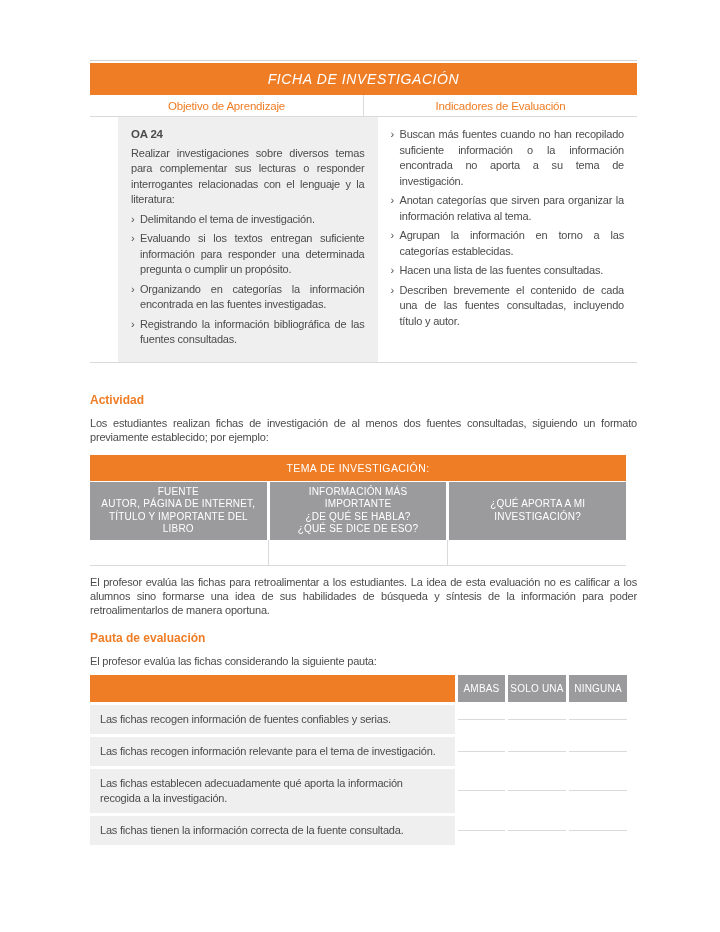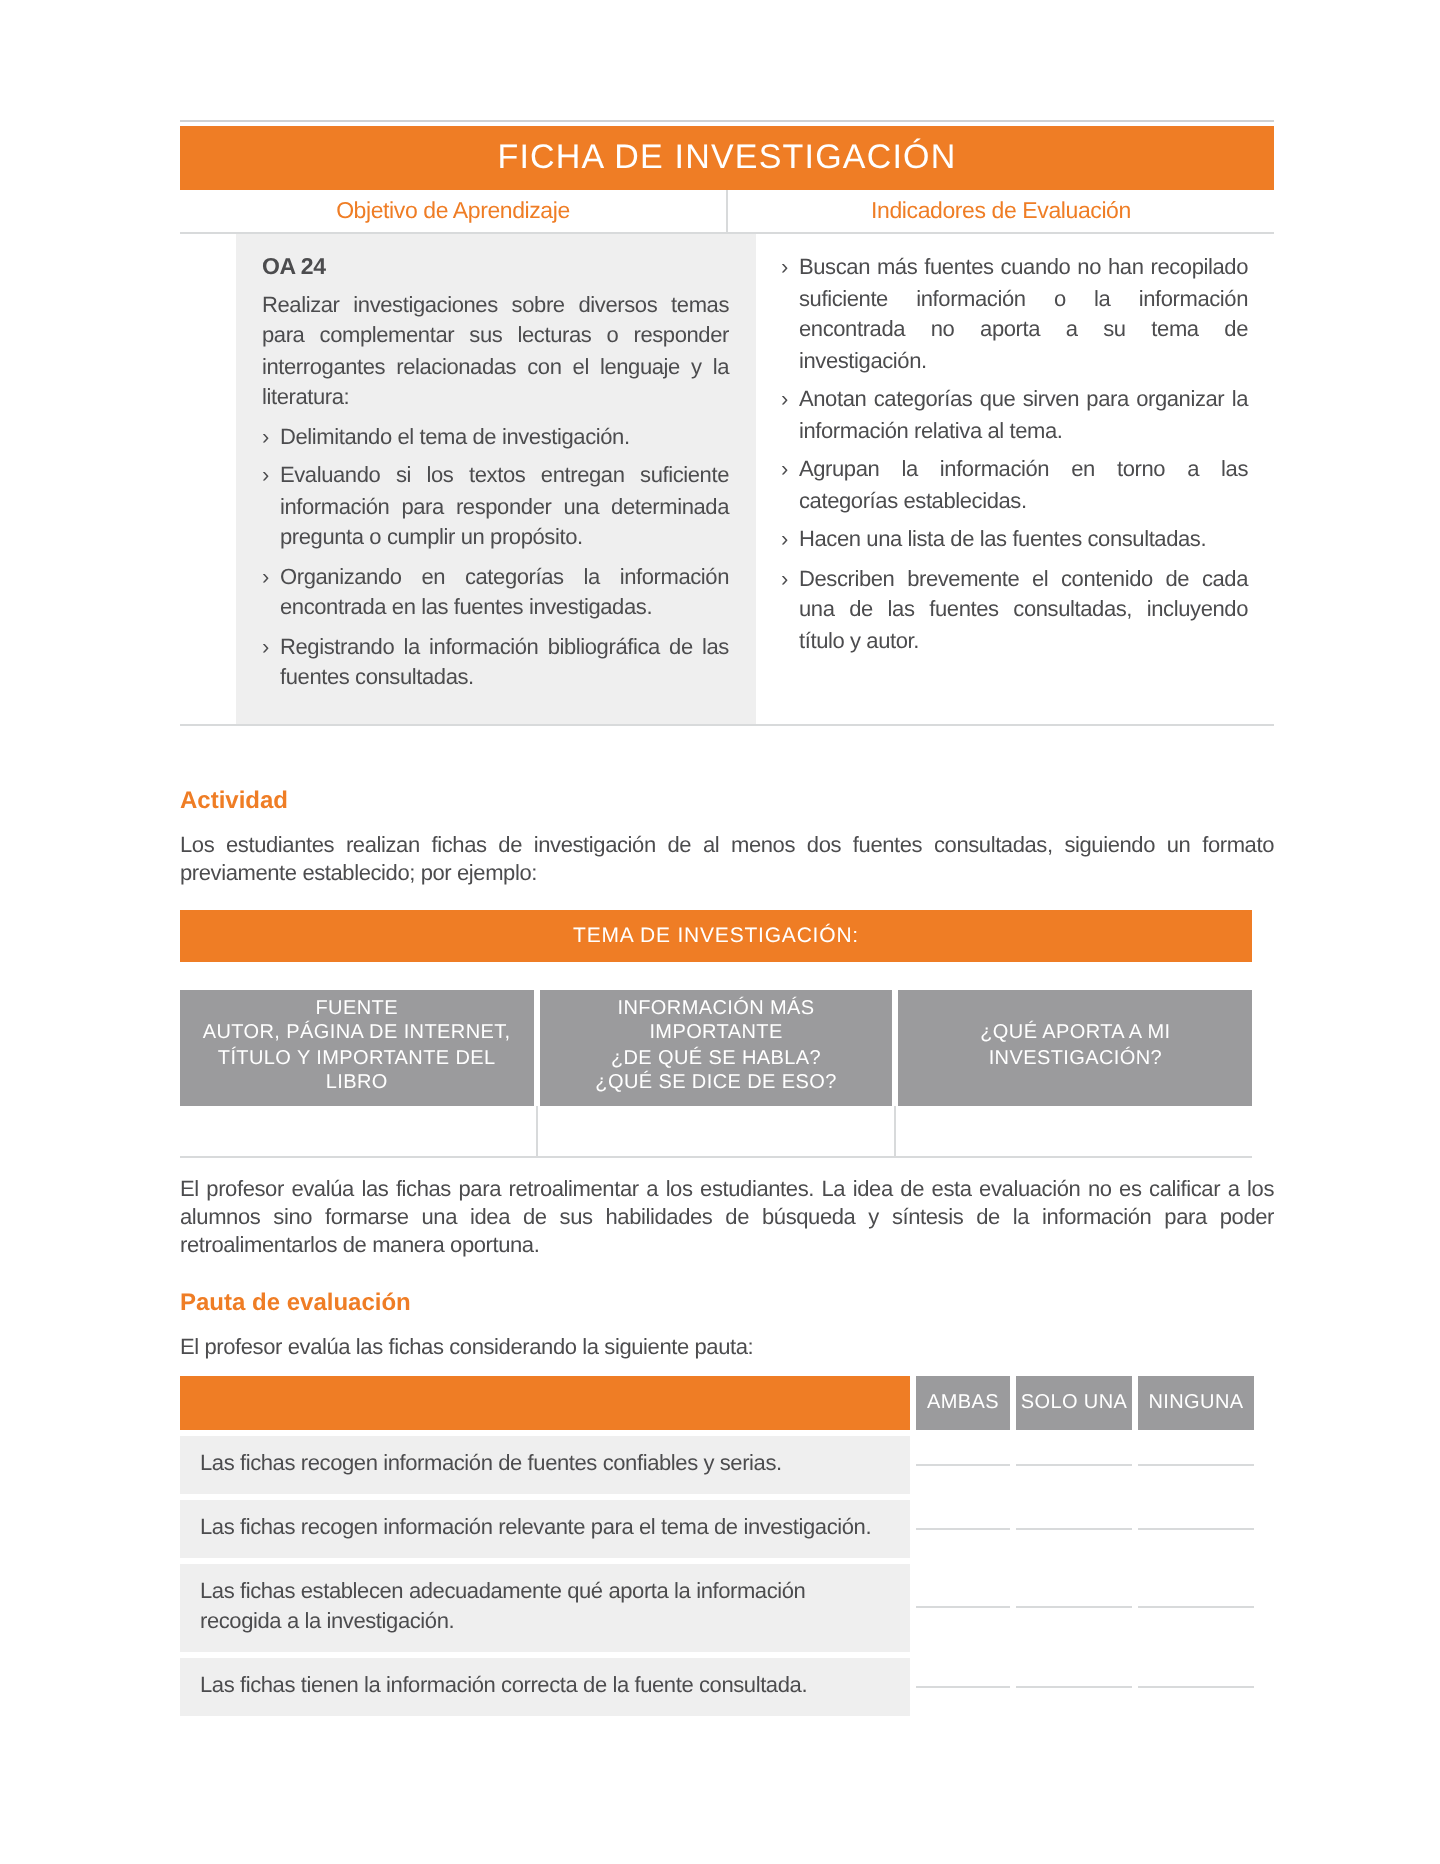--- a/index.html
+++ b/index.html
@@ -27,22 +27,23 @@
     margin-top:60px;
     border-top:1px solid #cfd1d2;
     margin-bottom:2px;
   }
   
   .title-bar{
     background:var(--accent-orange);
     color:#fff;
     height:32px;
     display:flex;align-items:center;justify-content:center;
-    font-size:17px;
+    font-size:14px;
     letter-spacing:0.6px;
+    font-style:italic;
   }
   .col-header-row{
     display:flex;
     height:22px;
     border-bottom:1px solid var(--line-gray);
   }
   .col-header{
     flex:1;
     display:flex;align-items:center;justify-content:center;
     color:var(--accent-orange);
@@ -93,21 +94,21 @@
     margin-top:11px;
     width:536px;
   }
   .tema-bar{
     background:var(--accent-orange);
     color:#fff;
     height:26px;
     display:flex;align-items:center;justify-content:center;
     font-size:10.5px;
     letter-spacing:0.4px;
-    margin-bottom:14px;
+    margin-bottom:1px;
   }
   .example-head{
     display:flex;
     gap:3px;
   }
   .example-head-cell{
     flex:1 1 0;
     background:var(--header-gray);
     color:#fff;
     min-height:50px;

